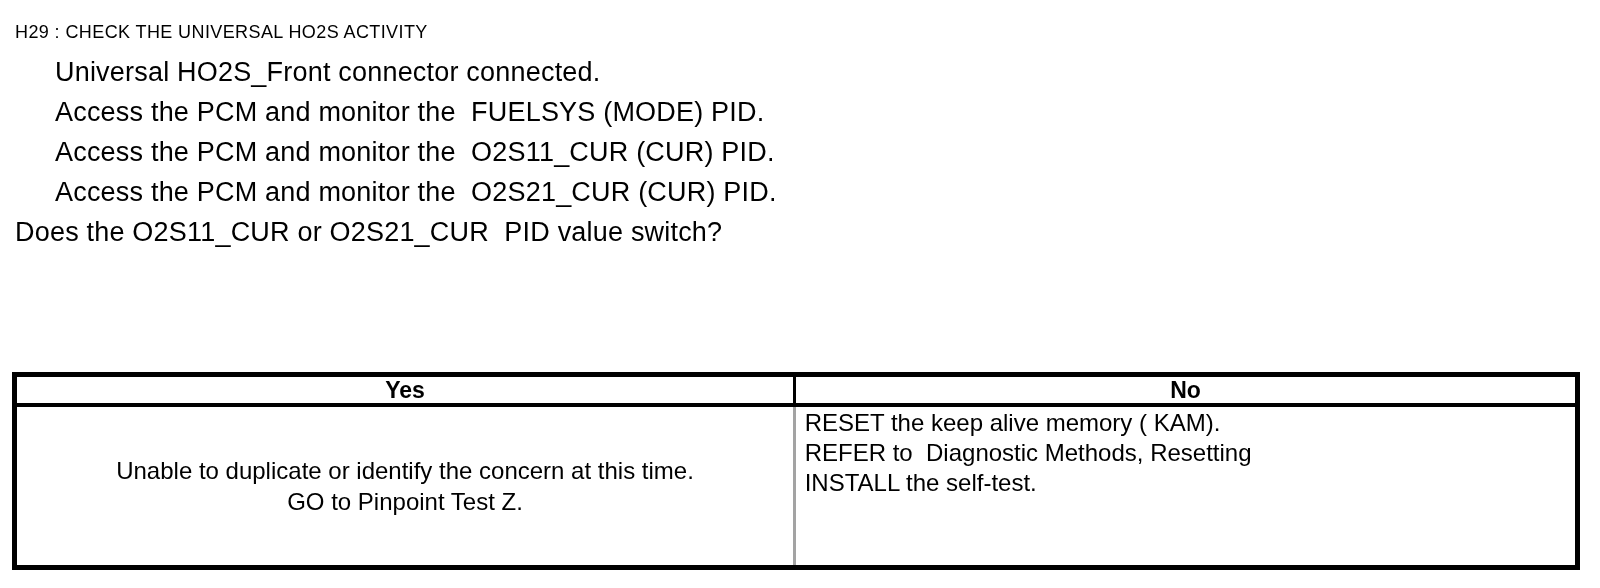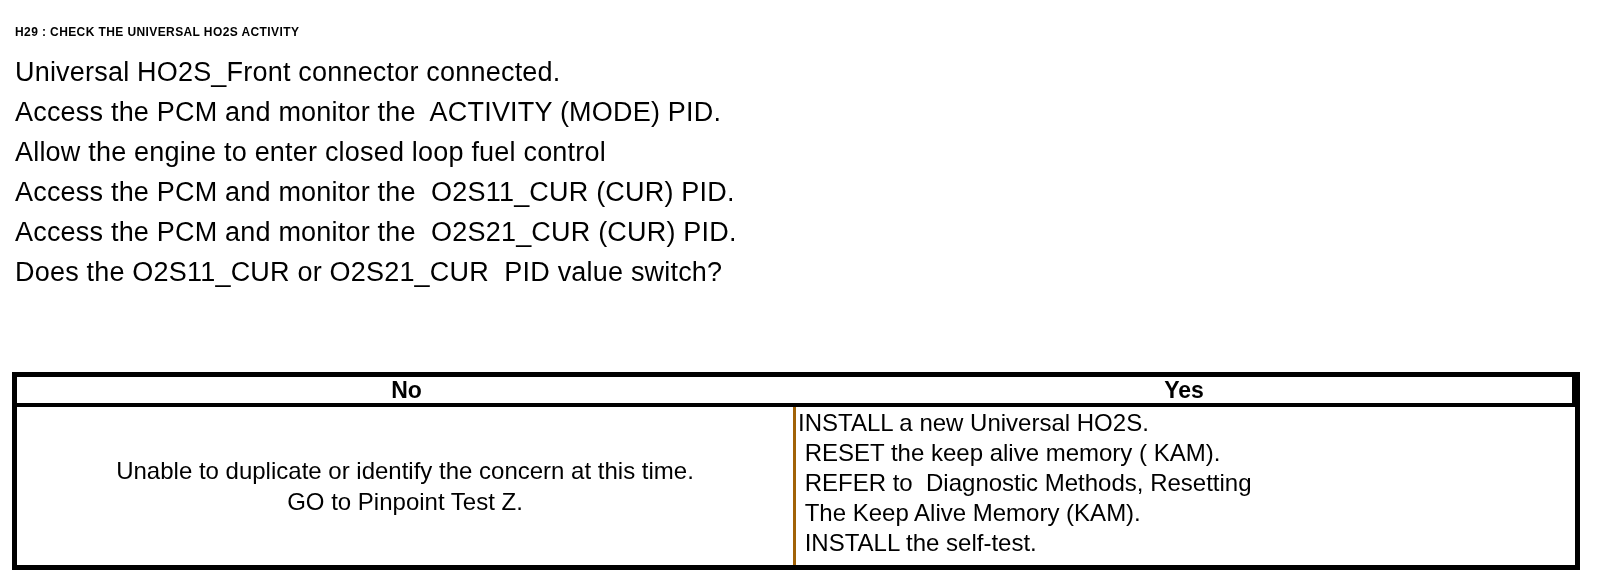--- a/index.html
+++ b/index.html
@@ -25,27 +25,28 @@
     top: 12px;
     width: 1100px;
   }
   .line {
     height: 40px;
     display: flex;
     align-items: center;
     white-space: pre-wrap;
   }
   .step-title {
-    font-size: 12px;
-    font-weight: bold;
+    font-size: 18px;
+    font-weight: normal;
     letter-spacing: 0.4px;
   }
   .proc-line {
     font-size: 27px;
     letter-spacing: 0.2px;
+    margin-left: 40px;
   }
   .question-line {
     font-size: 27px;
     font-weight: normal;
     letter-spacing: 0.2px;
   }
   .decision-table {
     position: absolute;
     left: 12px;
     top: 372px;
@@ -67,21 +68,21 @@
     font-weight: bold;
   }
   .th-yes {
     border-right: 3px solid #000000;
   }
   .td-cell {
     box-sizing: border-box;
     overflow: hidden;
   }
   .td-yes {
-    border-right: 3px solid #a16207;
+    border-right: 3px solid #a3a3a3;
     display: flex;
     flex-direction: column;
     justify-content: center;
     align-items: center;
     text-align: center;
   }
   .td-yes .action-line {
     font-size: 24px;
     line-height: 31px;
     white-space: pre-wrap;
@@ -97,38 +98,35 @@
   }
 </style>
 </head>
 <body>
 
 <div class="page">
 
   <div class="doc-block">
     <div class="line step-title">H29 : CHECK THE UNIVERSAL HO2S ACTIVITY</div>
     <div class="line proc-line">Universal HO2S_Front connector connected.</div>
-    <div class="line proc-line">Access the PCM and monitor the  ACTIVITY (MODE) PID.</div>
-    <div class="line proc-line">Allow the engine to enter closed loop fuel control</div>
+    <div class="line proc-line">Access the PCM and monitor the  FUELSYS (MODE) PID.</div>
     <div class="line proc-line">Access the PCM and monitor the  O2S11_CUR (CUR) PID.</div>
     <div class="line proc-line">Access the PCM and monitor the  O2S21_CUR (CUR) PID.</div>
     <div class="line question-line">Does the O2S11_CUR or O2S21_CUR  PID value switch?</div>
   </div>
 
   <div class="decision-table">
+    <div class="th-cell th-yes">Yes</div>
     <div class="th-cell">No</div>
-    <div class="th-cell th-yes">Yes</div>
 
     <div class="td-cell td-yes">
       <div class="action-line">Unable to duplicate or identify the concern at this time.</div>
       <div class="action-line">GO to Pinpoint Test Z.</div>
     </div>
 
     <div class="td-cell td-no">
-      <div class="action-line">INSTALL a new Universal HO2S.</div>
       <div class="action-line"> RESET the keep alive memory ( KAM).</div>
       <div class="action-line"> REFER to  Diagnostic Methods, Resetting</div>
-      <div class="action-line"> The Keep Alive Memory (KAM).</div>
       <div class="action-line"> INSTALL the self-test.</div>
     </div>
   </div>
 
 </div>
 
 </body></html>

